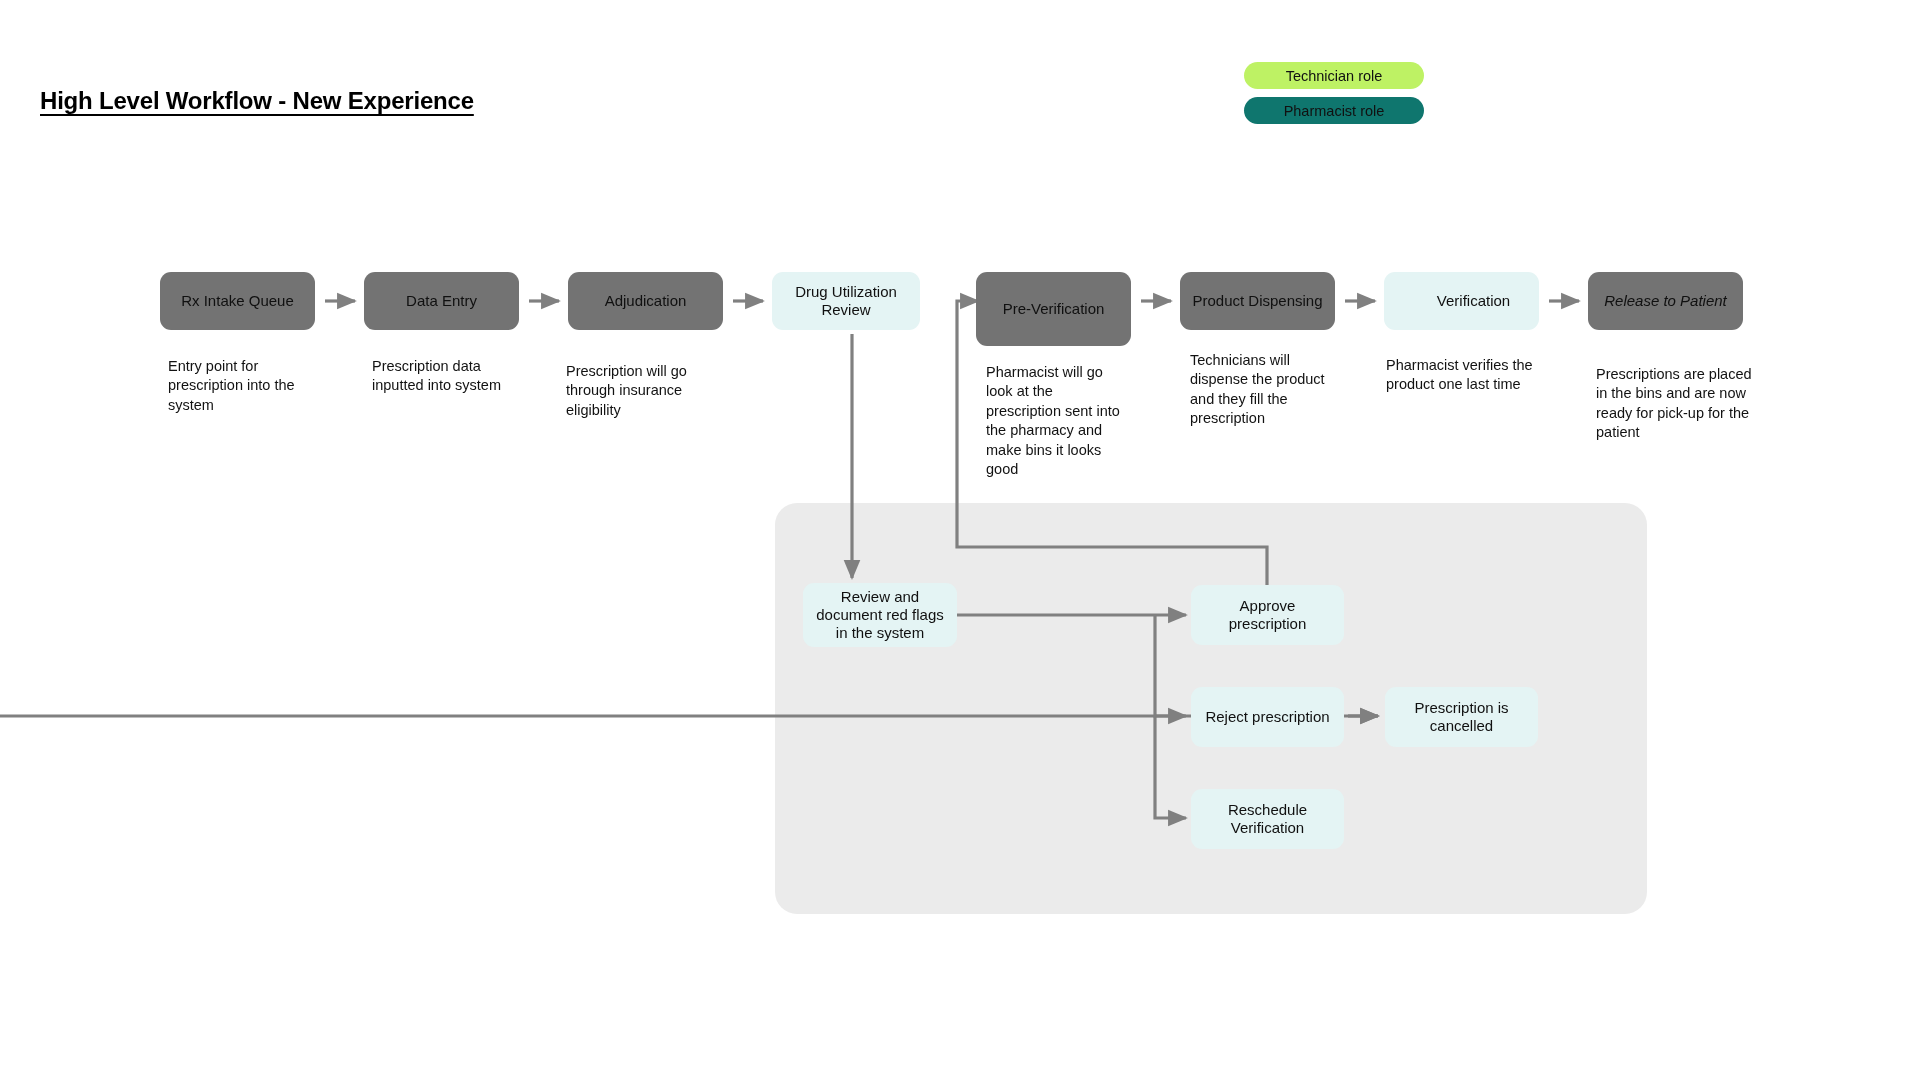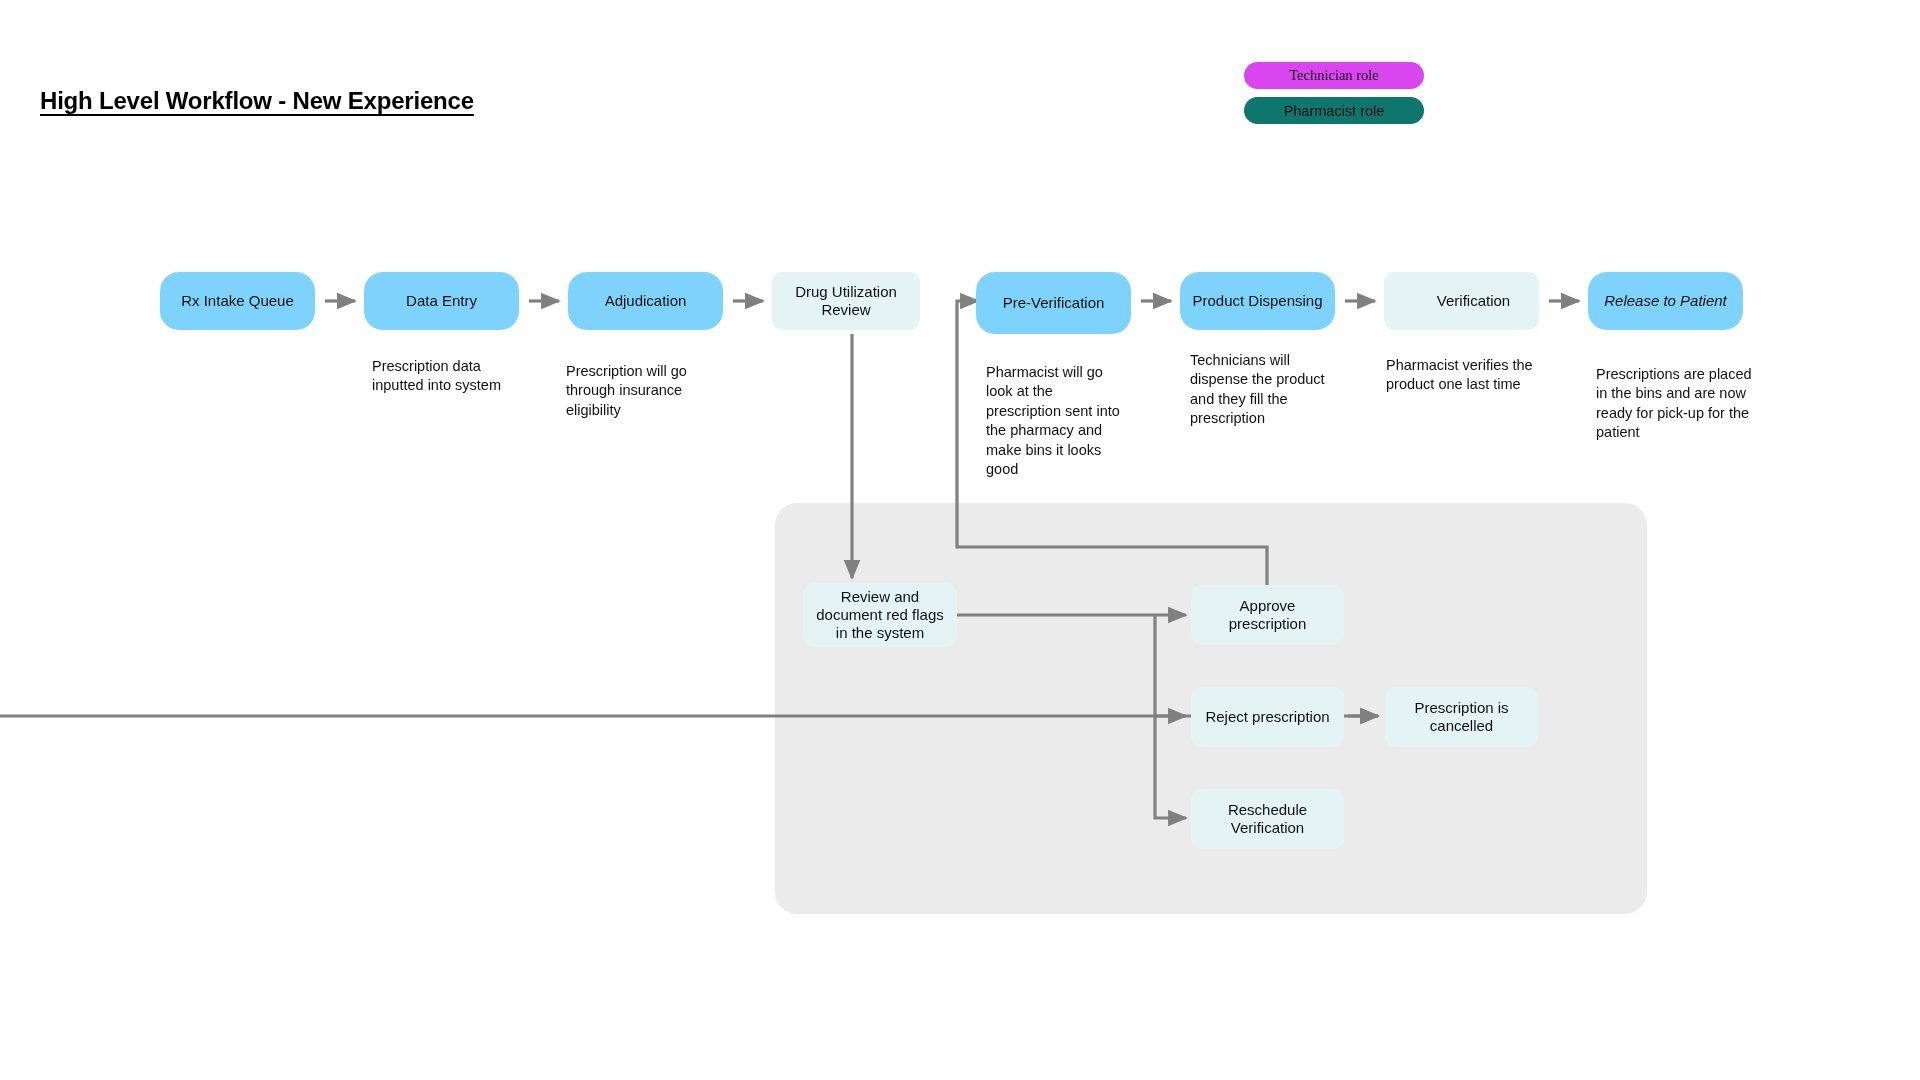--- a/index.html
+++ b/index.html
@@ -72,21 +72,21 @@
     display: flex;
     align-items: center;
     justify-content: center;
     text-align: center;
     font-size: 15px;
     line-height: 1.22;
     color: #101010;
     box-sizing: border-box;
     padding: 4px 8px;
   }
-  .node.role-technician { background: #7dd3fc; border-radius: 19px; }
+  .node.role-technician { background: #737373; }
   .node.role-pharmacist { background: #e4f4f4; }
 
   
   .caption {
     position: absolute;
     font-size: 14.5px;
     line-height: 1.34;
     color: #121212;
     box-sizing: border-box;
   }
@@ -102,21 +102,21 @@
   }
 </style>
 </head>
 <body>
 
 <div id="canvas">
 
   <div id="page-title">High Level Workflow - New Experience</div>
 
   <div id="legend">
-    <div class="legend-chip" style="background:#d946ef;font-family:Liberation Serif, serif;">
+    <div class="legend-chip" style="background:#bef264;">
       <span>Technician role</span>
     </div>
     <div class="legend-chip" style="background:#0f766e;">
       <span>Pharmacist role</span>
     </div>
   </div>
 
   <div id="group-panel"></div>
 
   <svg id="connectors" viewBox="0 0 1920 1080">
@@ -145,36 +145,37 @@
       <line x1="1348,0" y1="716" x2="1378" y2="716"></line>
       <line x1="1348" y1="716" x2="1378" y2="716"></line>
 
       <path d="M1267,615 L1267,547 L957,547 L957,301 L978,301"></path>
     </g>
   </svg>
 
   <div class="node role-technician" style="left:160px; top:272px; width:155px; height:58px;">
     <span>Rx Intake Queue</span>
   </div>
+  <div class="caption" style="left:168px; top:357px; width:150px;">Entry point for prescription into the system</div>
 
   <div class="node role-technician" style="left:364px; top:272px; width:155px; height:58px;">
     <span>Data Entry</span>
   </div>
   <div class="caption" style="left:372px; top:357px; width:150px;">Prescription data inputted into system</div>
 
   <div class="node role-technician" style="left:568px; top:272px; width:155px; height:58px;">
     <span>Adjudication</span>
   </div>
   <div class="caption" style="left:566px; top:362px; width:150px;">Prescription will go through insurance eligibility</div>
 
   <div class="node role-pharmacist" style="left:772px; top:272px; width:148px; height:58px;justify-content:flex-end;">
     <span>Drug Utilization Review</span>
   </div>
 
-  <div class="node role-technician" style="left:976px; top:272px; width:155px; height:62px;">
+  <div class="node role-technician" style="left:976px; top:272px; width:155px; height:74px;">
     <span>Pre-Verification</span>
   </div>
   <div class="caption" style="left:986px; top:363px; width:140px;">Pharmacist will go look at the prescription sent into the pharmacy and make bins it looks good</div>
 
   <div class="node role-technician" style="left:1180px; top:272px; width:155px; height:58px;">
     <span>Product Dispensing</span>
   </div>
   <div class="caption" style="left:1190px; top:351px; width:150px;">Technicians will dispense the product and they fill the prescription</div>
 
   <div class="node role-pharmacist" style="left:1384px; top:272px; width:155px; height:58px;padding-left:32px;">

